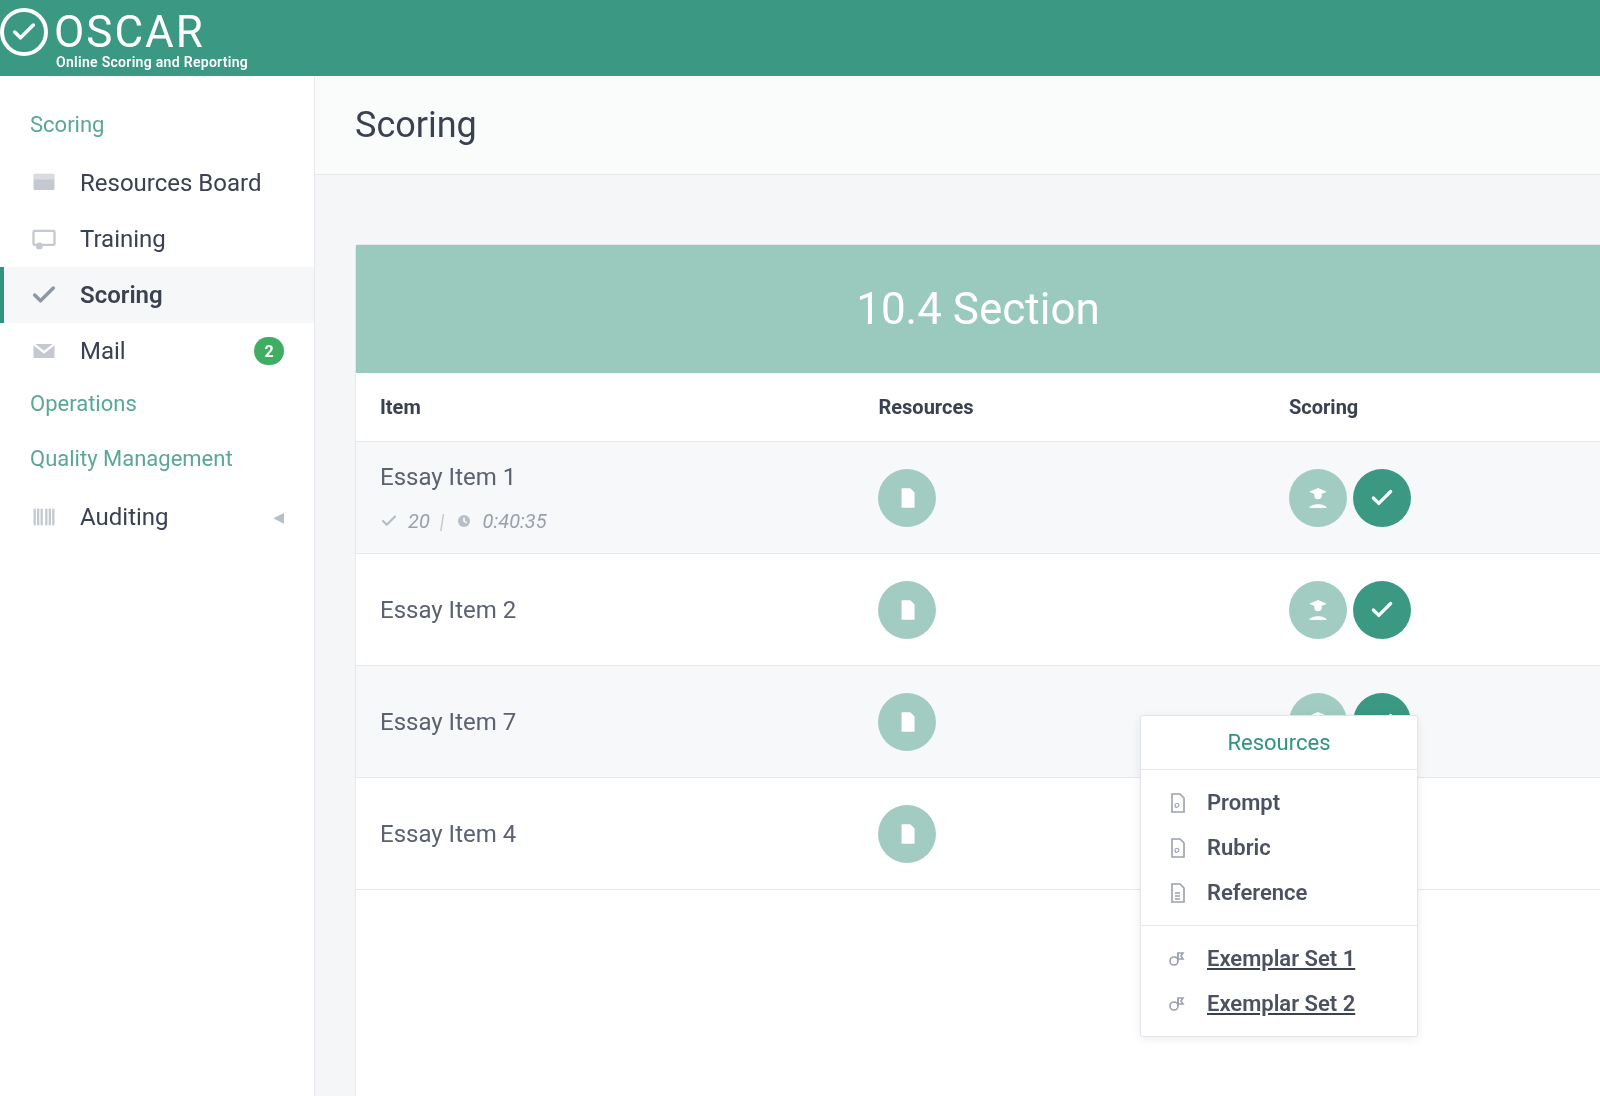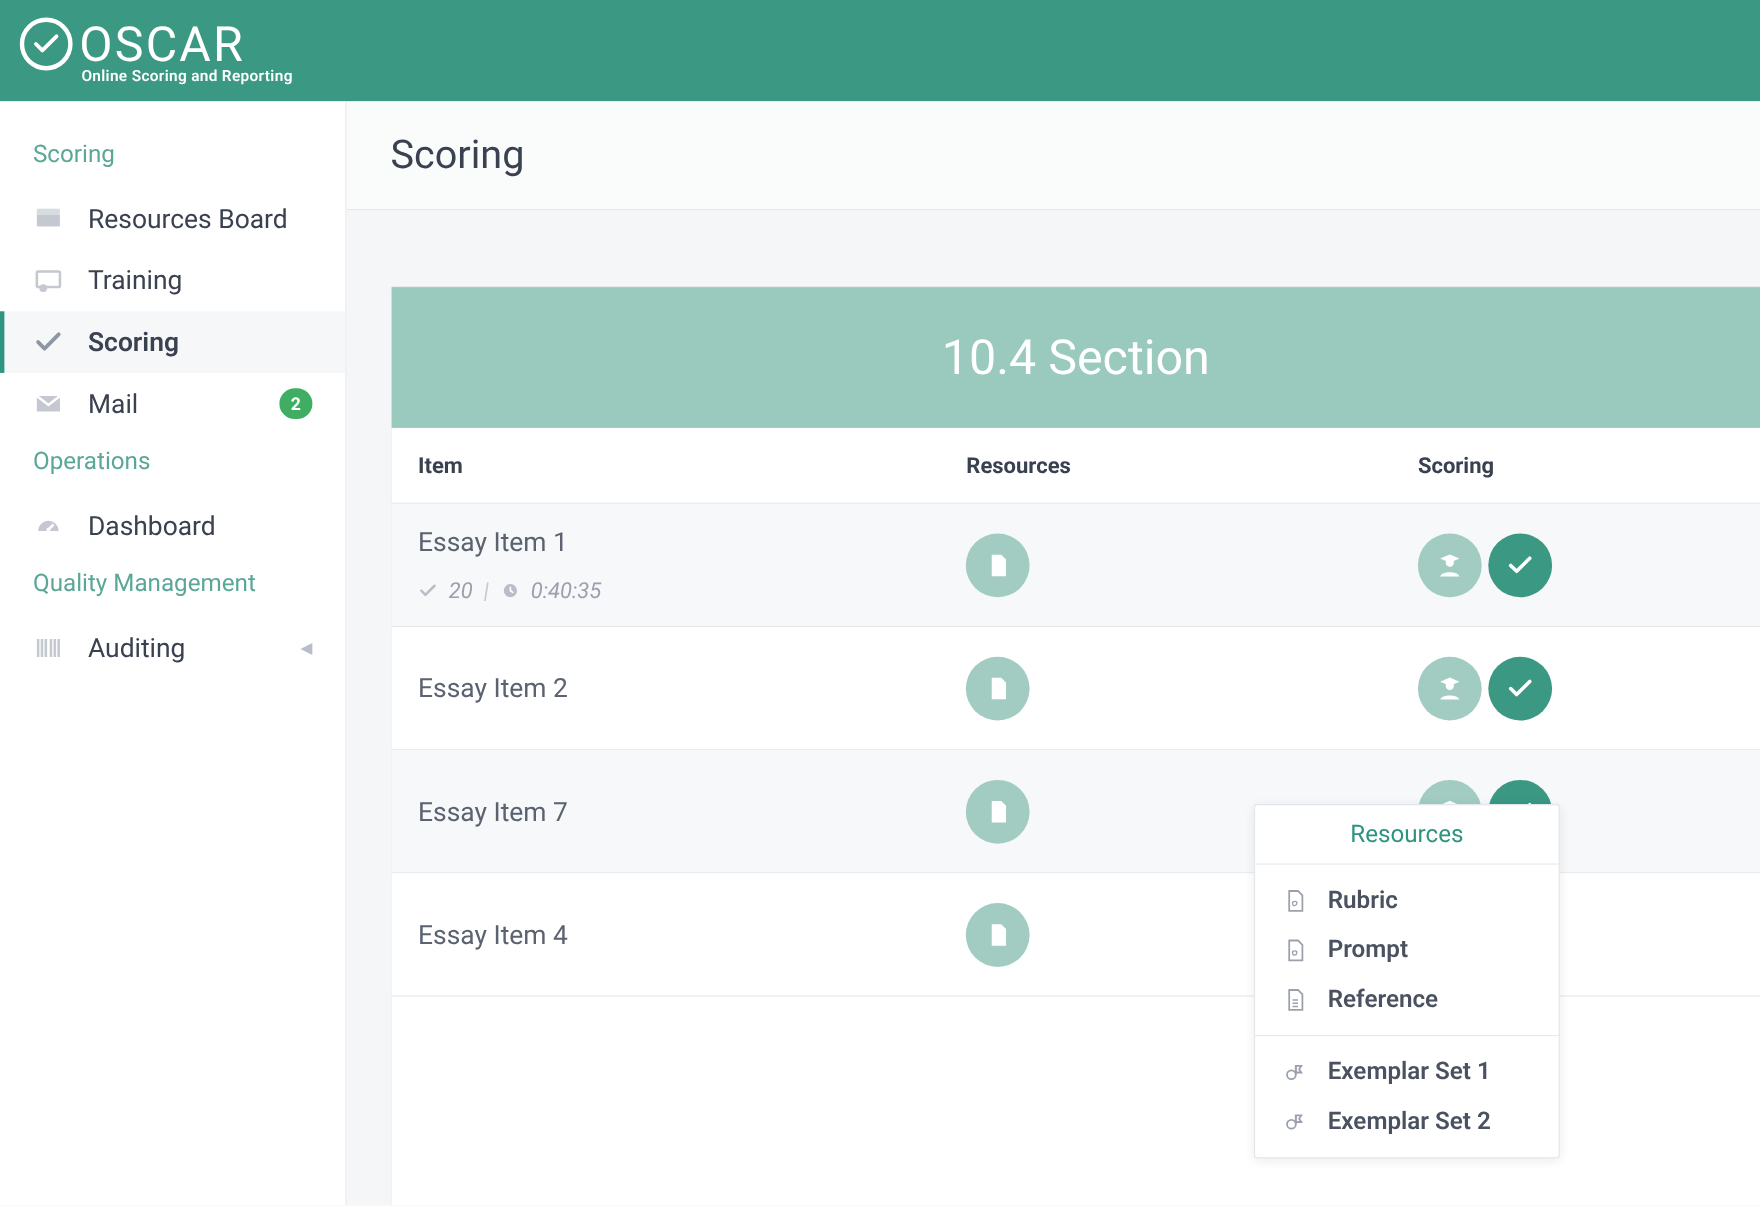--- a/index.html
+++ b/index.html
@@ -6,24 +6,23 @@
   html, body { height: 100%; }
   body {
     font-family: -apple-system, BlinkMacSystemFont, "Segoe UI", Roboto, "Helvetica Neue", Arial, sans-serif;
     background: #f5f6f8;
     color: #3a4150;
     overflow: hidden;
   }
   .app { display: flex; flex-direction: column; height: 100vh; }
   .topbar {
     background: #3a9883;
-    height: 92px;
+    height: 76px;
     display: flex;
     align-items: center;
-    padding-left: 18px;
   }
   .logo { display: flex; flex-direction: column; color: #fff; }
   .logo-top { display: flex; align-items: center; gap: 6px; }
   .logo-mark {
     width: 48px; height: 48px; border: 4px solid #fff; border-radius: 50%;
     display: flex; align-items: center; justify-content: center;
   }
   .logo-word { font-size: 44px; font-weight: 400; letter-spacing: 2px; }
   .logo-sub { font-size: 14px; font-weight: 600; margin-top: -4px; margin-left: 56px; letter-spacing: .3px; }
 
@@ -165,21 +164,21 @@
     z-index: 10;
   }
   .popover-header {
     text-align: center;
     color: #2e9480;
     font-size: 22px;
     padding: 14px 0;
     border-bottom: 1px solid #e6e8eb;
   }
   .popover-group { padding: 10px 0; }
-  .popover-group + .popover-group { border-top: 1px solid #e6e8eb; }
+  .popover-group + .popover-group { border-top: 1px solid #e6e8eb; text-decoration: underline; }
   .popover-item {
     display: flex; align-items: center; gap: 18px;
     padding: 10px 24px;
     font-size: 22px;
     font-weight: 600;
     color: #4a5160;
     cursor: pointer;
   }
   .popover-item .picon { color: #9aa1ad; display:flex; }
 </style>
@@ -288,28 +287,20 @@
         <span class="nav-icon">
             <svg width="28" height="28" viewBox="0 0 24 24">
               <use href="#i-mail"></use>
             </svg>
           </span>
         <span class="nav-label">Mail</span>
         <span class="badge">2</span>
       </div>
 
       <div class="nav-section-title">Operations</div>
-      <div class="nav-item">
-        <span class="nav-icon">
-            <svg width="28" height="28" viewBox="0 0 24 24">
-              <use href="#i-gauge"></use>
-            </svg>
-          </span>
-        <span class="nav-label">Dashboard</span>
-      </div>
 
       <div class="nav-section-title">Quality Management</div>
       <div class="nav-item">
         <span class="nav-icon">
             <svg width="28" height="28" viewBox="0 0 24 24">
               <use href="#i-barcode"></use>
             </svg>
           </span>
         <span class="nav-label">Auditing</span>
         <span class="chevron">◀</span>
@@ -452,29 +443,29 @@
 
         <div class="popover">
           <div class="popover-header">Resources</div>
           <div class="popover-group">
             <div class="popover-item">
               <span class="picon">
                   <svg width="24" height="24" viewBox="0 0 24 24">
                     <use href="#i-filepdf"></use>
                   </svg>
                 </span>
-              <span>Rubric</span>
+              <span>Prompt</span>
             </div>
             <div class="popover-item">
               <span class="picon">
                   <svg width="24" height="24" viewBox="0 0 24 24">
                     <use href="#i-filepdf"></use>
                   </svg>
                 </span>
-              <span>Prompt</span>
+              <span>Rubric</span>
             </div>
             <div class="popover-item">
               <span class="picon">
                   <svg width="24" height="24" viewBox="0 0 24 24">
                     <use href="#i-filedoc"></use>
                   </svg>
                 </span>
               <span>Reference</span>
             </div>
           </div>

